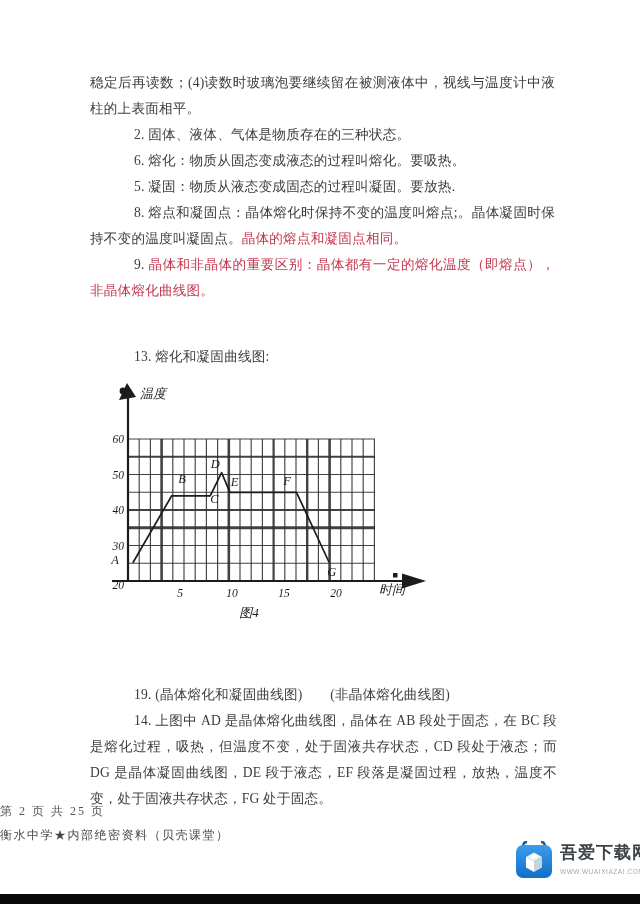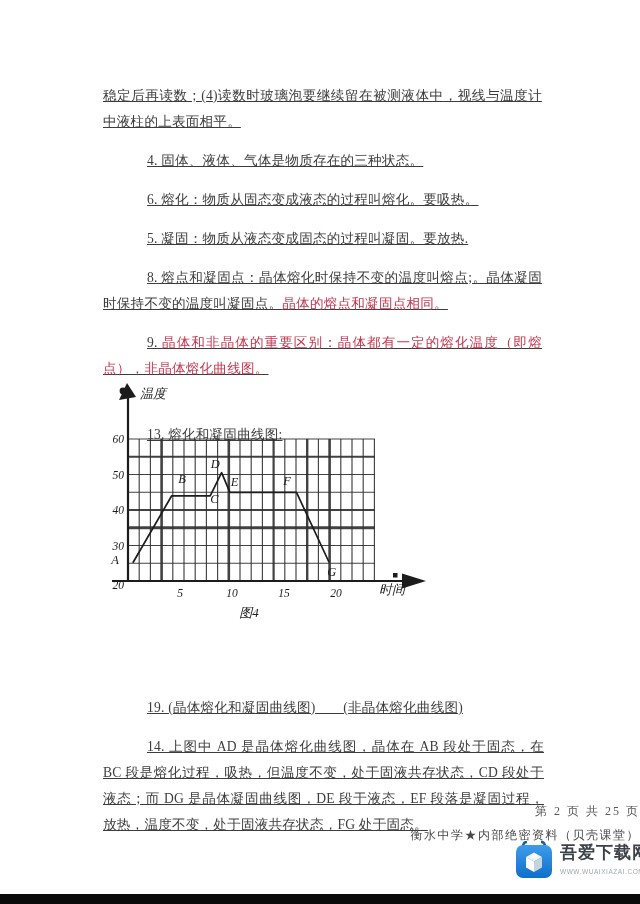--- a/index.html
+++ b/index.html
@@ -7,44 +7,44 @@
     width:640px;height:904px;position:relative;overflow:hidden;
     background:#ffffff;
     font-family:"Liberation Serif","DejaVu Serif",serif;
   }
   .doc-block{
     position:absolute;color:#3d3d3d;font-size:13.6px;line-height:26px;
     text-align:justify;letter-spacing:0.2px;
   }
   #block-top{left:90px;top:70px;width:465px;}
   #block-bottom{left:90px;top:682px;width:467px;}
-  .doc-block p{margin:13px;text-decoration:underline;}
+  .doc-block p{margin:0;}
   .doc-block p.indent{text-indent:44px;}
   .doc-block p.gap{margin-top:40px;}
   .red{color:#c4374e;}
   #chart-wrap{position:absolute;left:100px;top:381px;width:360px;height:252px;}
   #chart-wrap svg{display:block;}
-  .footer-line{position:absolute;left:0;width:640px;text-align:right;}
+  .footer-line{position:absolute;left:0;width:640px;text-align:left;}
   #page-indicator{top:803px;font-size:12px;color:#565656;letter-spacing:2px;}
   #source-line{top:827px;font-size:12px;color:#474747;letter-spacing:1.5px;}
   #watermark{position:absolute;left:515px;top:838px;width:125px;display:flex;align-items:flex-start;}
   #wm-icon{width:38px;height:38px;flex:0 0 38px;position:relative;margin-top:3px;}
   #wm-texts{margin-left:7px;padding-top:3px;}
   #wm-title{font-family:"Liberation Sans","DejaVu Sans",sans-serif;font-weight:bold;
             font-size:17px;color:#3c4247;letter-spacing:1px;white-space:nowrap;}
   #wm-url{font-family:"Liberation Sans","DejaVu Sans",sans-serif;font-size:6.5px;
           color:#a3a8ad;letter-spacing:0.55px;margin-top:4px;white-space:nowrap;}
   #bottom-bar{position:absolute;left:0;top:894px;width:640px;height:10px;background:#0a0a0a;}
 </style>
 </head>
 <body>
 
 <div id="block-top" class="doc-block">
     <p class=""><span>稳定后再读数；(4)读数时玻璃泡要继续留在被测液体中，视线与温度计中液柱的上表面相平。</span></p>
-    <p class="indent"><span>4. 固体、液体、气体是物质存在的三种状态。</span></p>
+    <p class="indent"><span>2. 固体、液体、气体是物质存在的三种状态。</span></p>
     <p class="indent"><span>6. 熔化：物质从固态变成液态的过程叫熔化。要吸热。</span></p>
     <p class="indent"><span>5. 凝固：物质从液态变成固态的过程叫凝固。要放热.</span></p>
     <p class="indent"><span>8. 熔点和凝固点：晶体熔化时保持不变的温度叫熔点;。晶体凝固时保持不变的温度叫凝固点。</span><span class="red">晶体的熔点和凝固点相同。</span></p>
     <p class="indent"><span>9. </span><span class="red">晶体和非晶体的重要区别：晶体都有一定的熔化温度（即熔点），非晶体熔化曲线图。</span></p>
     <p class="indent gap"><span>13. 熔化和凝固曲线图:</span></p>
   </div>
 
 <div id="chart-wrap">
   <svg id="chart-svg" width="360" height="252" viewBox="0 0 360 252" xmlns="http://www.w3.org/2000/svg">
       <line x1="39.2" y1="58" x2="39.2" y2="200" stroke="#2e2e2e" stroke-width="1.15" opacity="0.9"></line>

